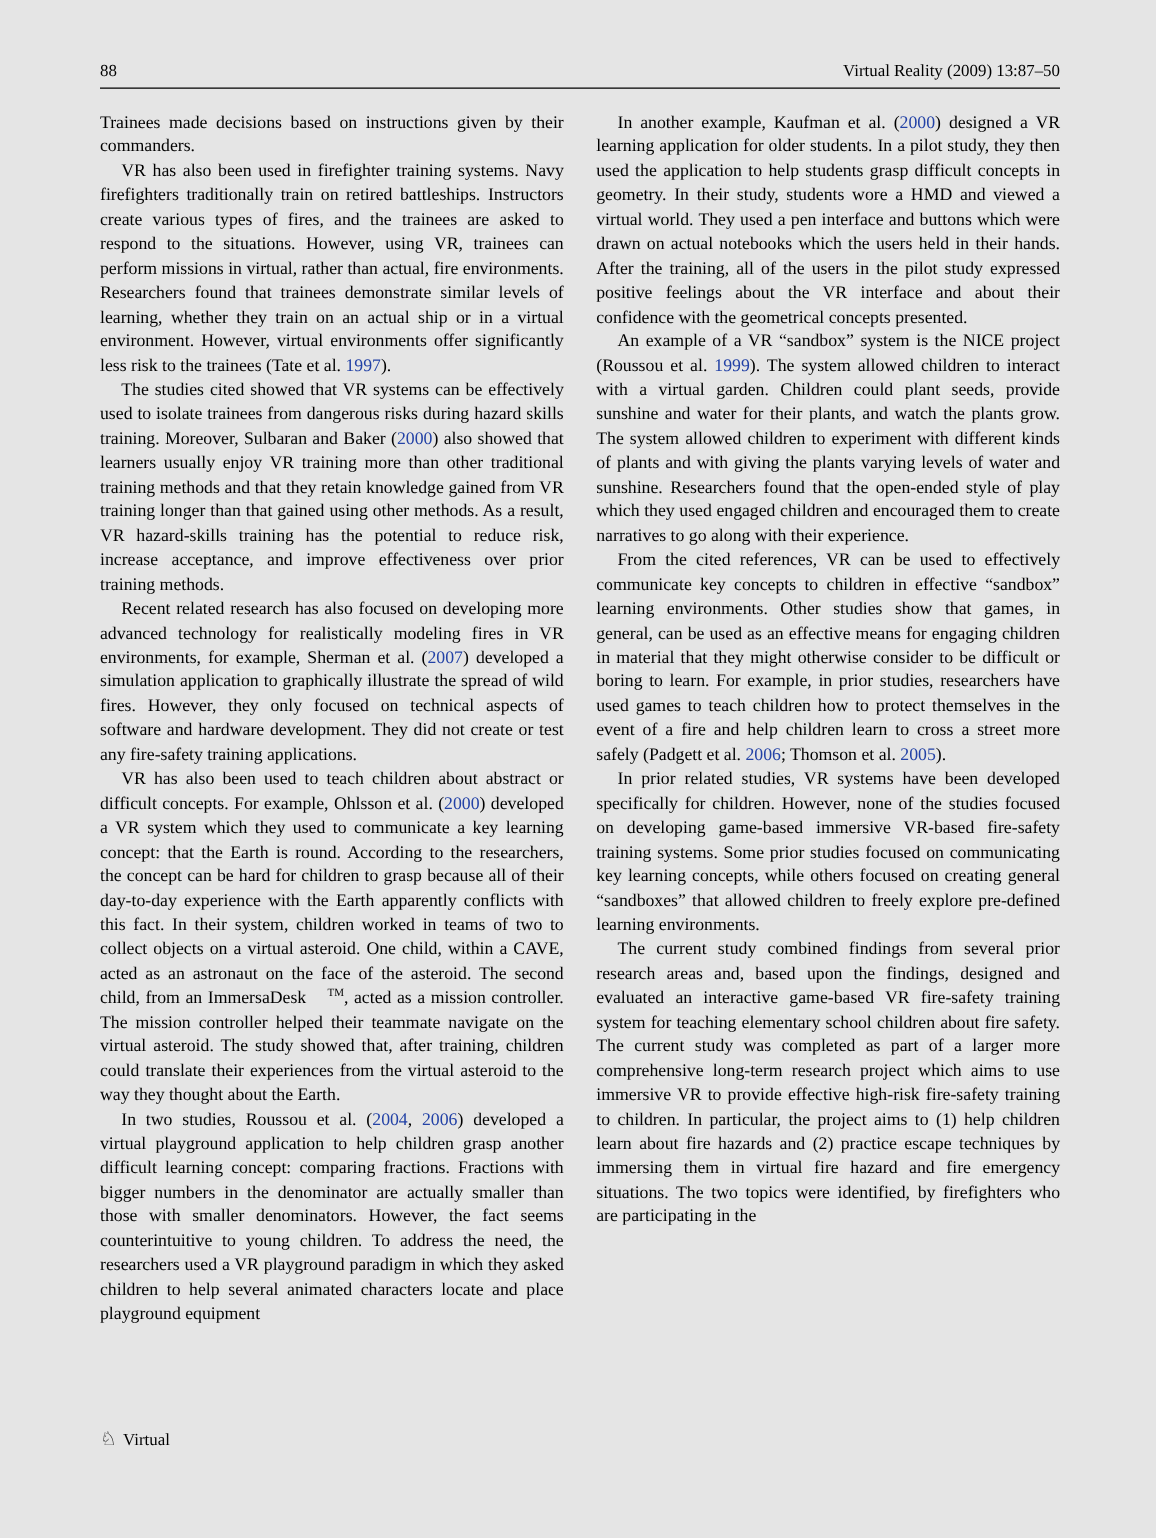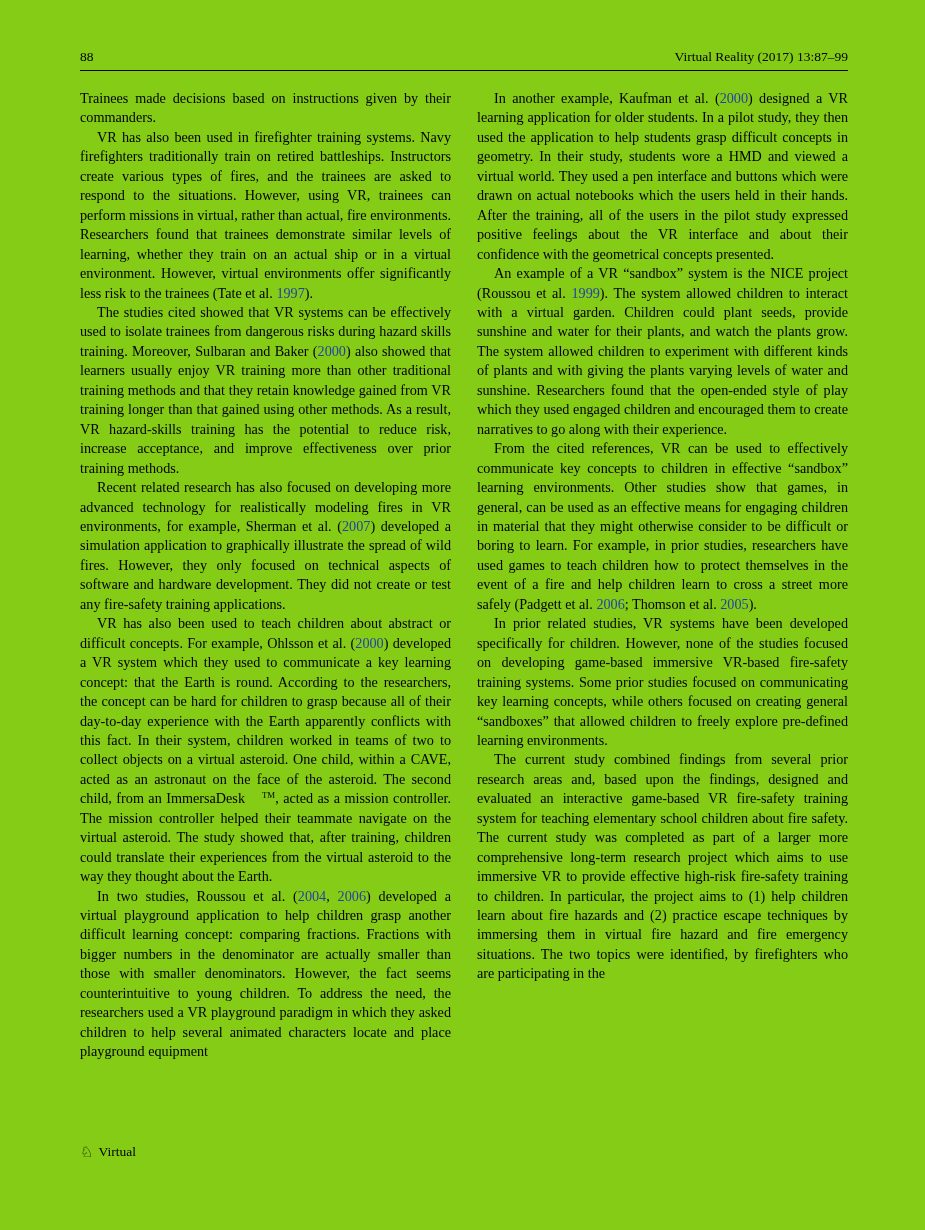--- a/index.html
+++ b/index.html
@@ -1,20 +1,20 @@
 <!DOCTYPE html>
 <html lang="en"><head>
 <meta charset="utf-8">
 <style>
   html, body { margin: 0; padding: 0; background: #ffffff; }
   .page {
     position: relative;
     width: 925px;
     height: 1230px;
-    background: #84cc16;
+    background: #e5e5e5;
     font-family: "Liberation Serif", serif;
     color: #000000;
     overflow: hidden;
   }
   .header {
     position: absolute;
     top: 49px;
     left: 80px;
     width: 768px;
     display: flex;
@@ -60,21 +60,21 @@
   }
   .springer-glyph { font-size: 15px; line-height: 1; }
 </style>
 </head>
 <body>
 
 <div class="page">
 
   <div class="header">
     <span>88</span>
-    <span>Virtual Reality (2017) 13:87–99</span>
+    <span>Virtual Reality (2009) 13:87–50</span>
   </div>
   <div class="header-rule"></div>
 
   <div class="content">
     <div class="column">
         <p class="para"><span>Trainees made decisions based on instructions given by their commanders.</span></p>
         <p class="para indent"><span>VR has also been used in firefighter training systems. Navy firefighters traditionally train on retired battleships. Instructors create various types of fires, and the trainees are asked to respond to the situations. However, using VR, trainees can perform missions in virtual, rather than actual, fire environments. Researchers found that trainees demonstrate similar levels of learning, whether they train on an actual ship or in a virtual environment. However, virtual environments offer significantly less risk to the trainees (Tate et al. </span><a class="cite" style="color: rgb(35, 66, 166);">1997</a><span>).</span></p>
         <p class="para indent"><span>The studies cited showed that VR systems can be effectively used to isolate trainees from dangerous risks during hazard skills training. Moreover, Sulbaran and Baker (</span><a class="cite" style="color: rgb(35, 66, 166);">2000</a><span>) also showed that learners usually enjoy VR training more than other traditional training methods and that they retain knowledge gained from VR training longer than that gained using other methods. As a result, VR hazard-skills training has the potential to reduce risk, increase acceptance, and improve effectiveness over prior training methods.</span></p>
         <p class="para indent"><span>Recent related research has also focused on developing more advanced technology for realistically modeling fires in VR environments, for example, Sherman et al. (</span><a class="cite" style="color: rgb(35, 66, 166);">2007</a><span>) developed a simulation application to graphically illustrate the spread of wild fires. However, they only focused on technical aspects of software and hardware development. They did not create or test any fire-safety training applications.</span></p>
         <p class="para indent"><span>VR has also been used to teach children about abstract or difficult concepts. For example, Ohlsson et al. (</span><a class="cite" style="color: rgb(35, 66, 166);">2000</a><span>) developed a VR system which they used to communicate a key learning concept: that the Earth is round. According to the researchers, the concept can be hard for children to grasp because all of their day-to-day experience with the Earth apparently conflicts with this fact. In their system, children worked in teams of two to collect objects on a virtual asteroid. One child, within a CAVE, acted as an astronaut on the face of the asteroid. The second child, from an ImmersaDesk</span><sup class="tm">TM</sup><span>, acted as a mission controller. The mission controller helped their teammate navigate on the virtual asteroid. The study showed that, after training, children could translate their experiences from the virtual asteroid to the way they thought about the Earth.</span></p>

